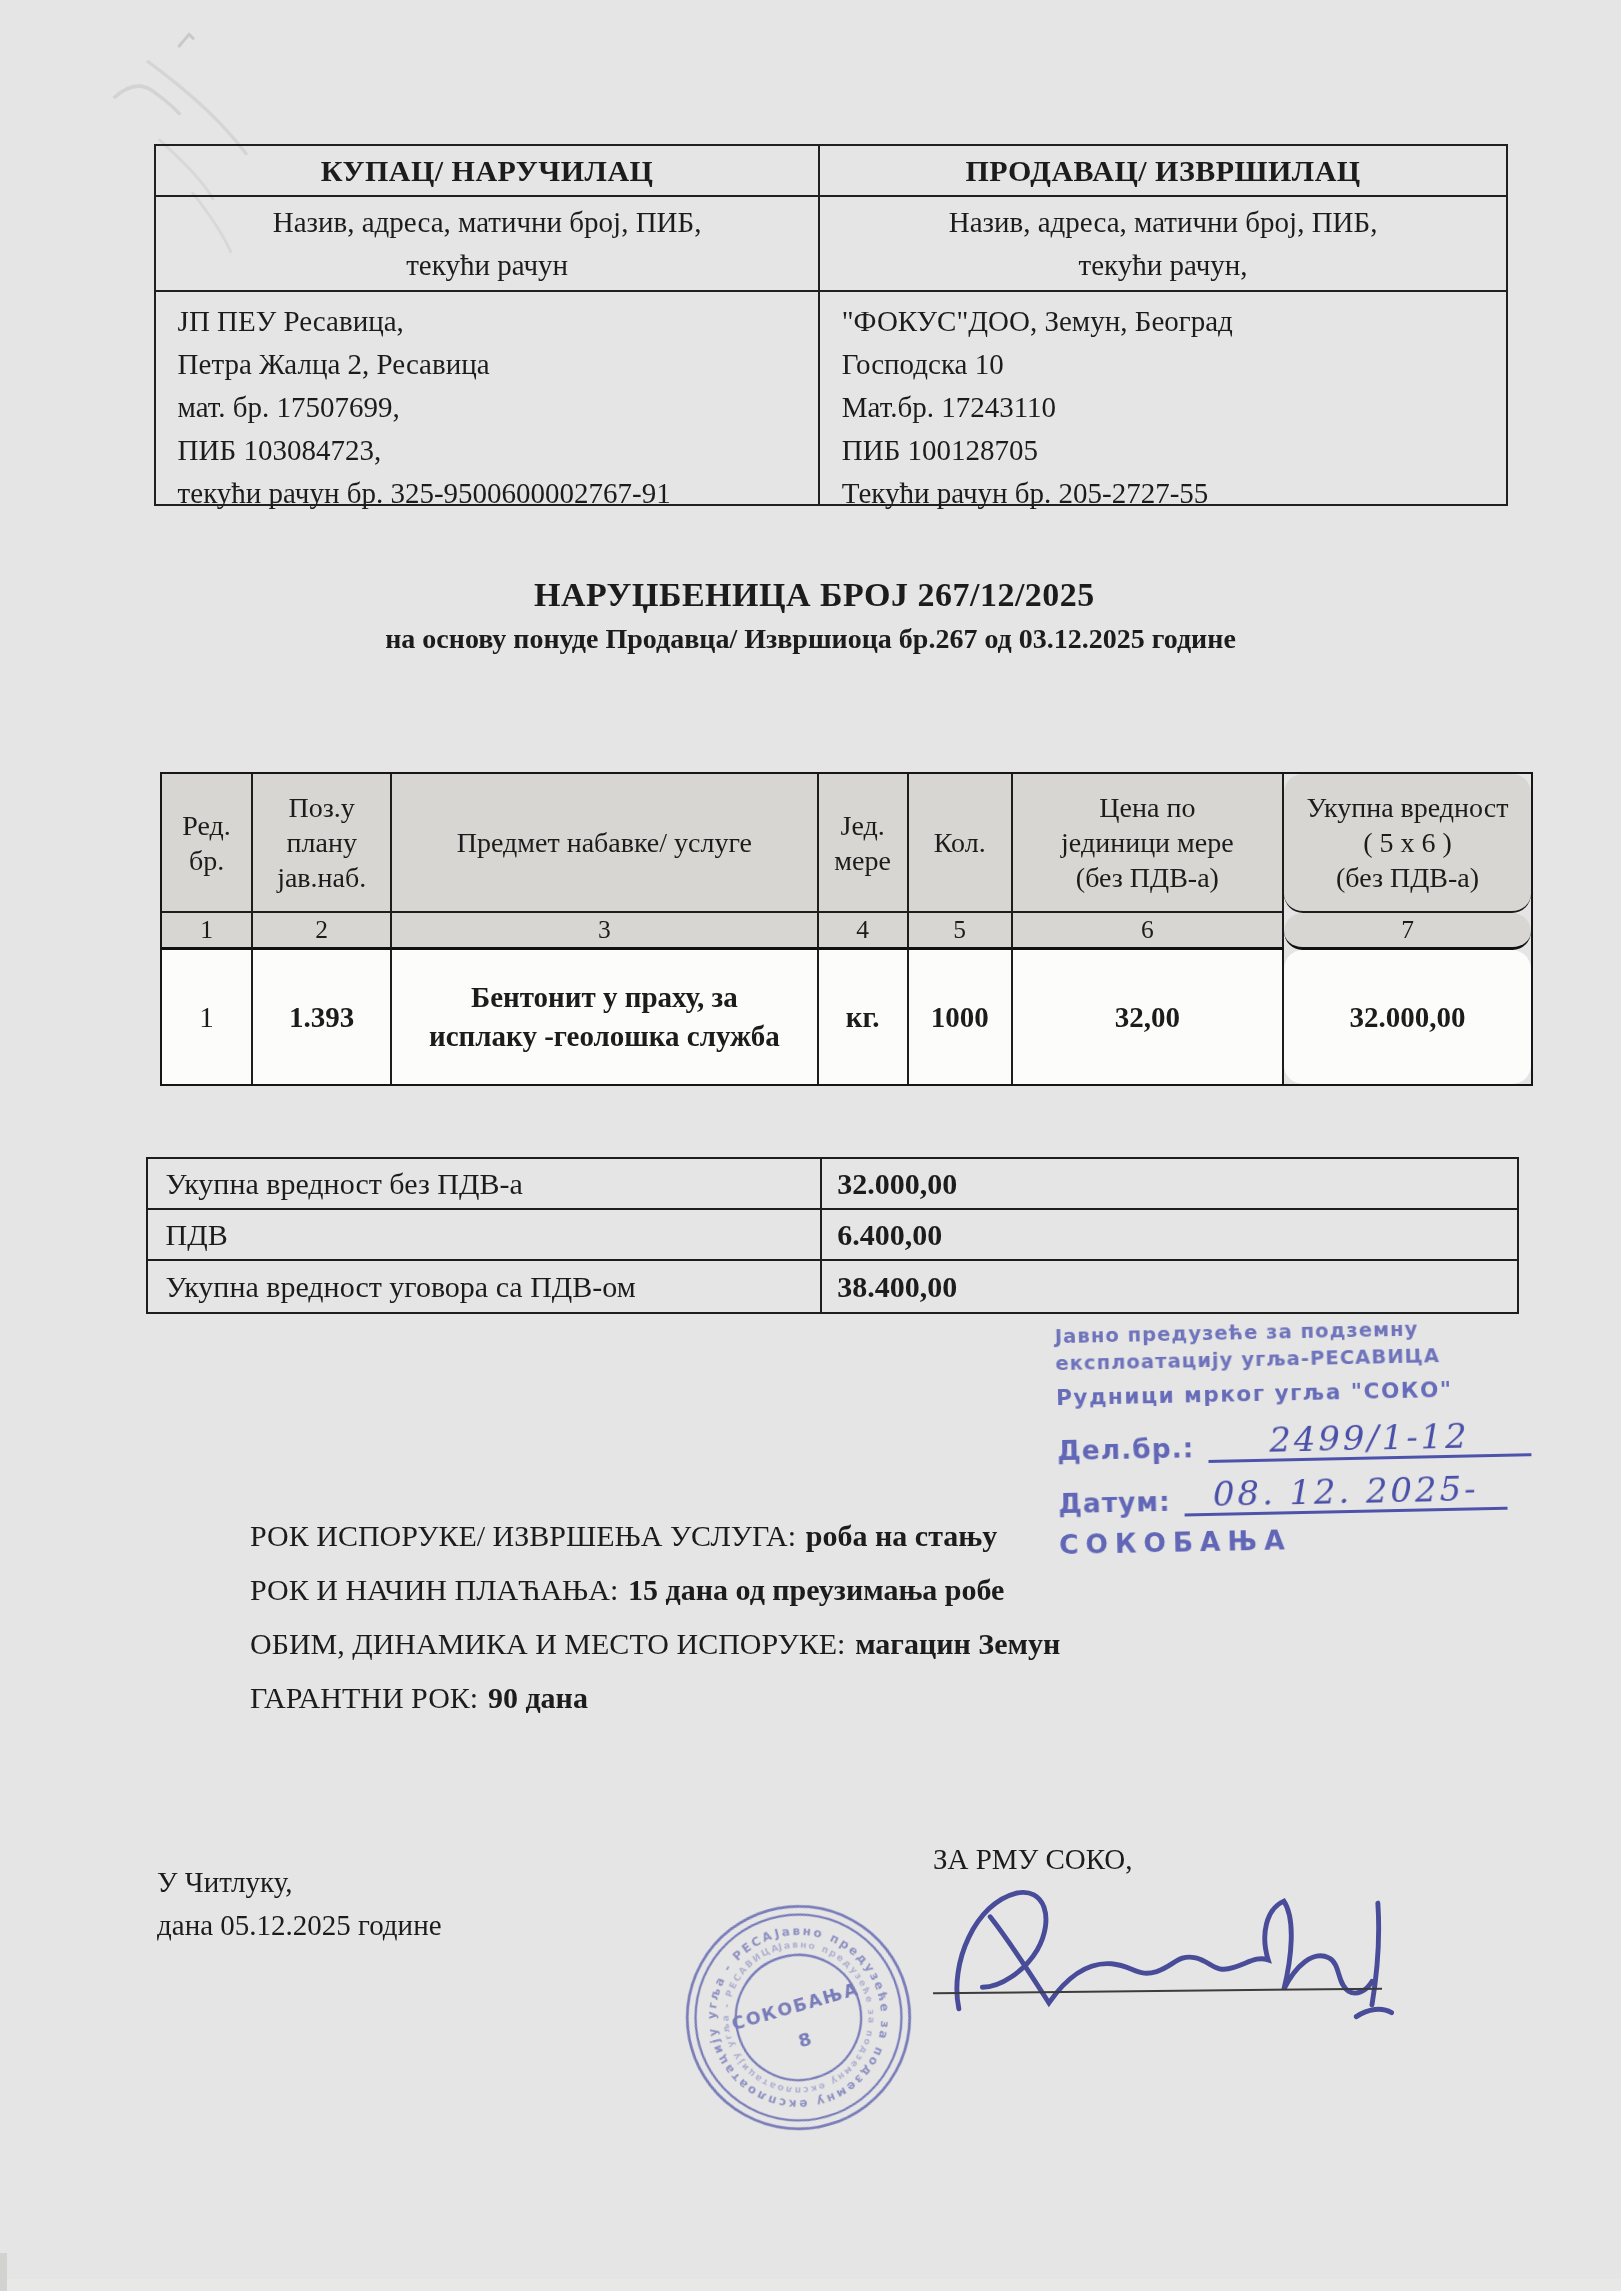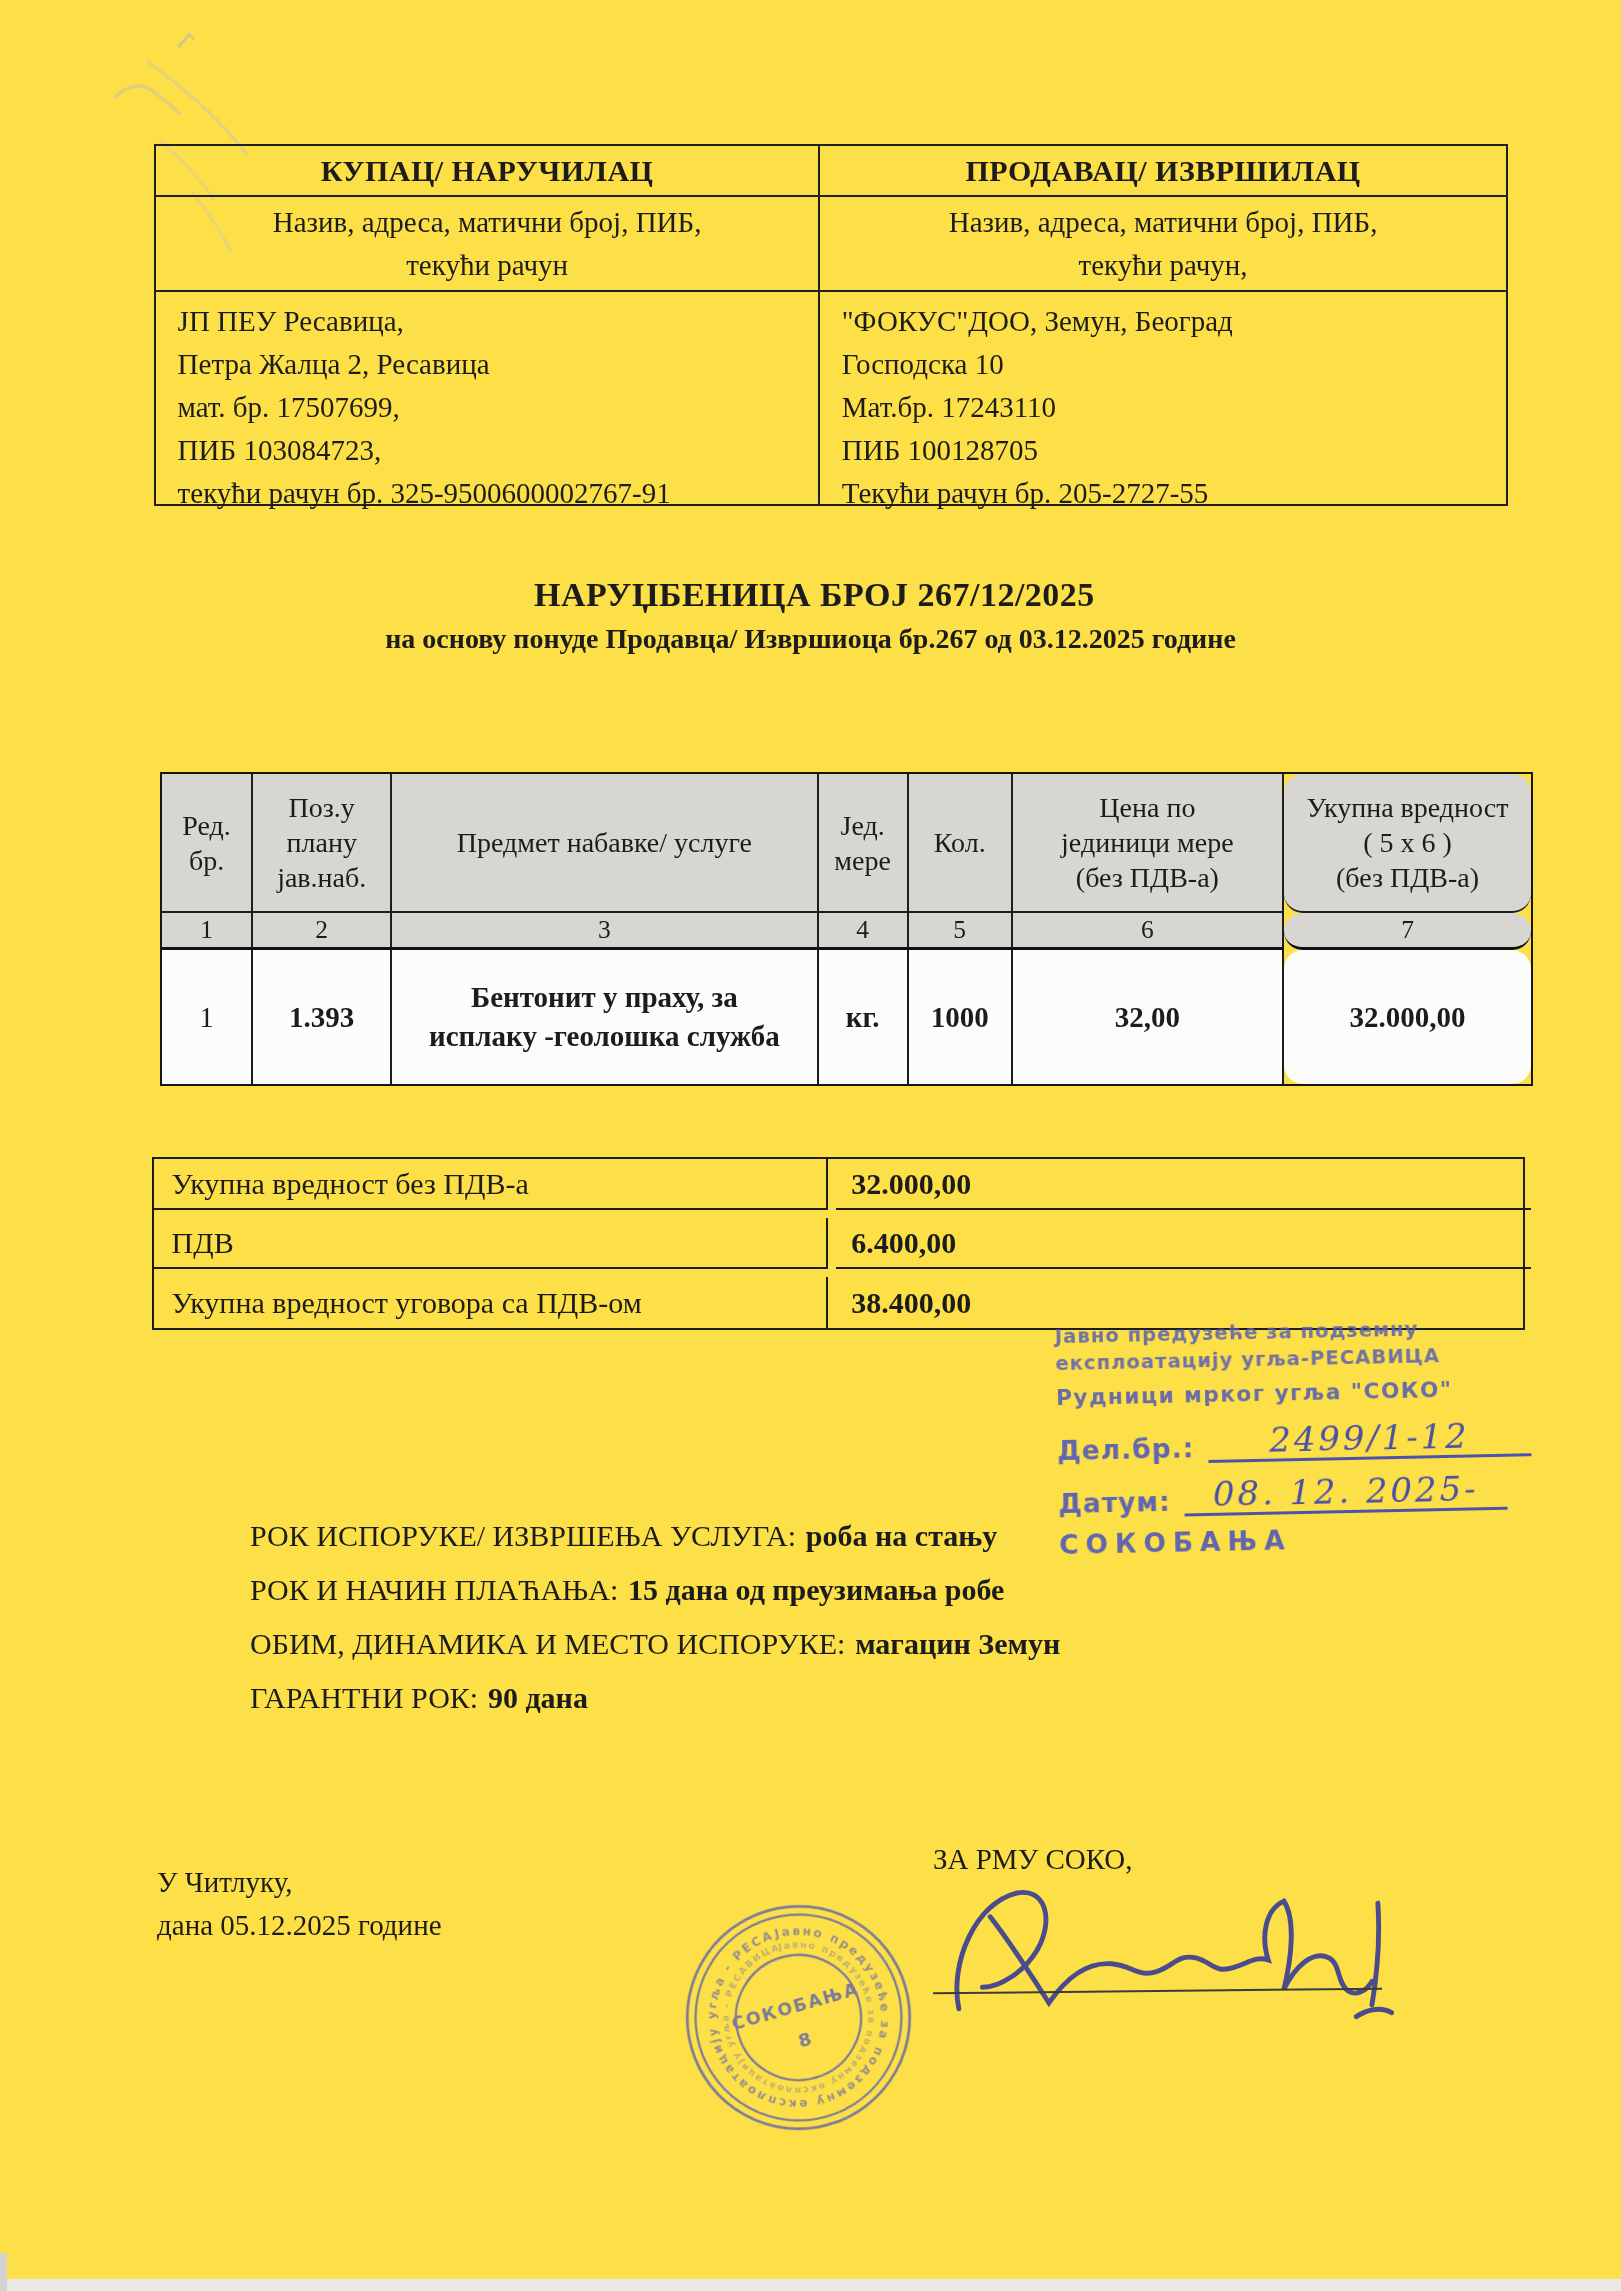--- a/index.html
+++ b/index.html
@@ -1,18 +1,18 @@
 <!DOCTYPE html>
 <html><head>
 <meta charset="utf-8">
 <style>
   html,body{margin:0;padding:0;background:#9a9a9a;}
   #page{
     position:relative; width:1621px; height:2292px;
-    background:#fde047; overflow:hidden;
+    background:#e5e5e5; overflow:hidden;
     font-family:"Liberation Serif","DejaVu Serif",serif;
     color:#1c1c1c;
   }
   .pre{white-space:pre-line;}
   
   .header-table{
     position:absolute; left:154px; top:144px; width:1350px;
     display:grid; grid-template-columns:49.2% 50.8%;
     border:2.9px solid #202020;
   }
@@ -39,24 +39,23 @@
   .it-cell{border-right:2px solid #1d1d1d; border-bottom:2px solid #1d1d1d;
     box-sizing:border-box; display:flex; align-items:center; justify-content:center;
     text-align:center;}
   .it-cell.last-col{border-right:none;border-radius:19px;}
   .it-head{height:139px; background:#d8d6d3; font-size:28px; line-height:35px;}
   .it-num{height:37px; background:#d8d6d3; font-size:25.5px; border-bottom:3.9px solid #111;}
   .it-data{height:134px; background:#fcfcfa; font-size:29px; font-weight:bold; line-height:39px; border-bottom:none;}
   .it-data.normal{font-weight:normal;}
   
   .totals-table{
-    position:absolute; left:152px; top:1157px; width:1369px;
+    position:absolute; left:146px; top:1157px; width:1369px;
     display:grid; grid-template-columns:49.2% 50.8%;
     border:2.9px solid #1d1d1d;
-    gap:8px;
   }
   .tt-cell{border-right:2px solid #1d1d1d; border-bottom:2px solid #1d1d1d;
     box-sizing:border-box; height:51px; display:flex; align-items:center; font-size:30px;}
   .tt-label{padding-left:17.6px;}
   .tt-value{font-weight:bold; padding-left:15.7px; border-right:none;}
   .tt-last{border-bottom:none;}
   
   .office-stamp{
     position:absolute; left:1057px; top:1319px; width:490px;
     color:#5a60b4; transform:rotate(-1.2deg);

